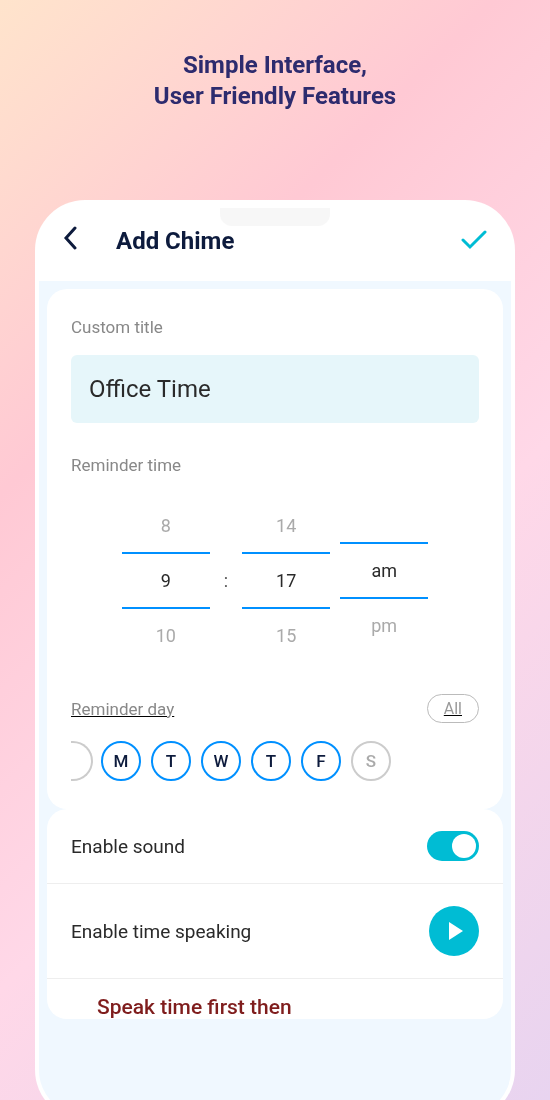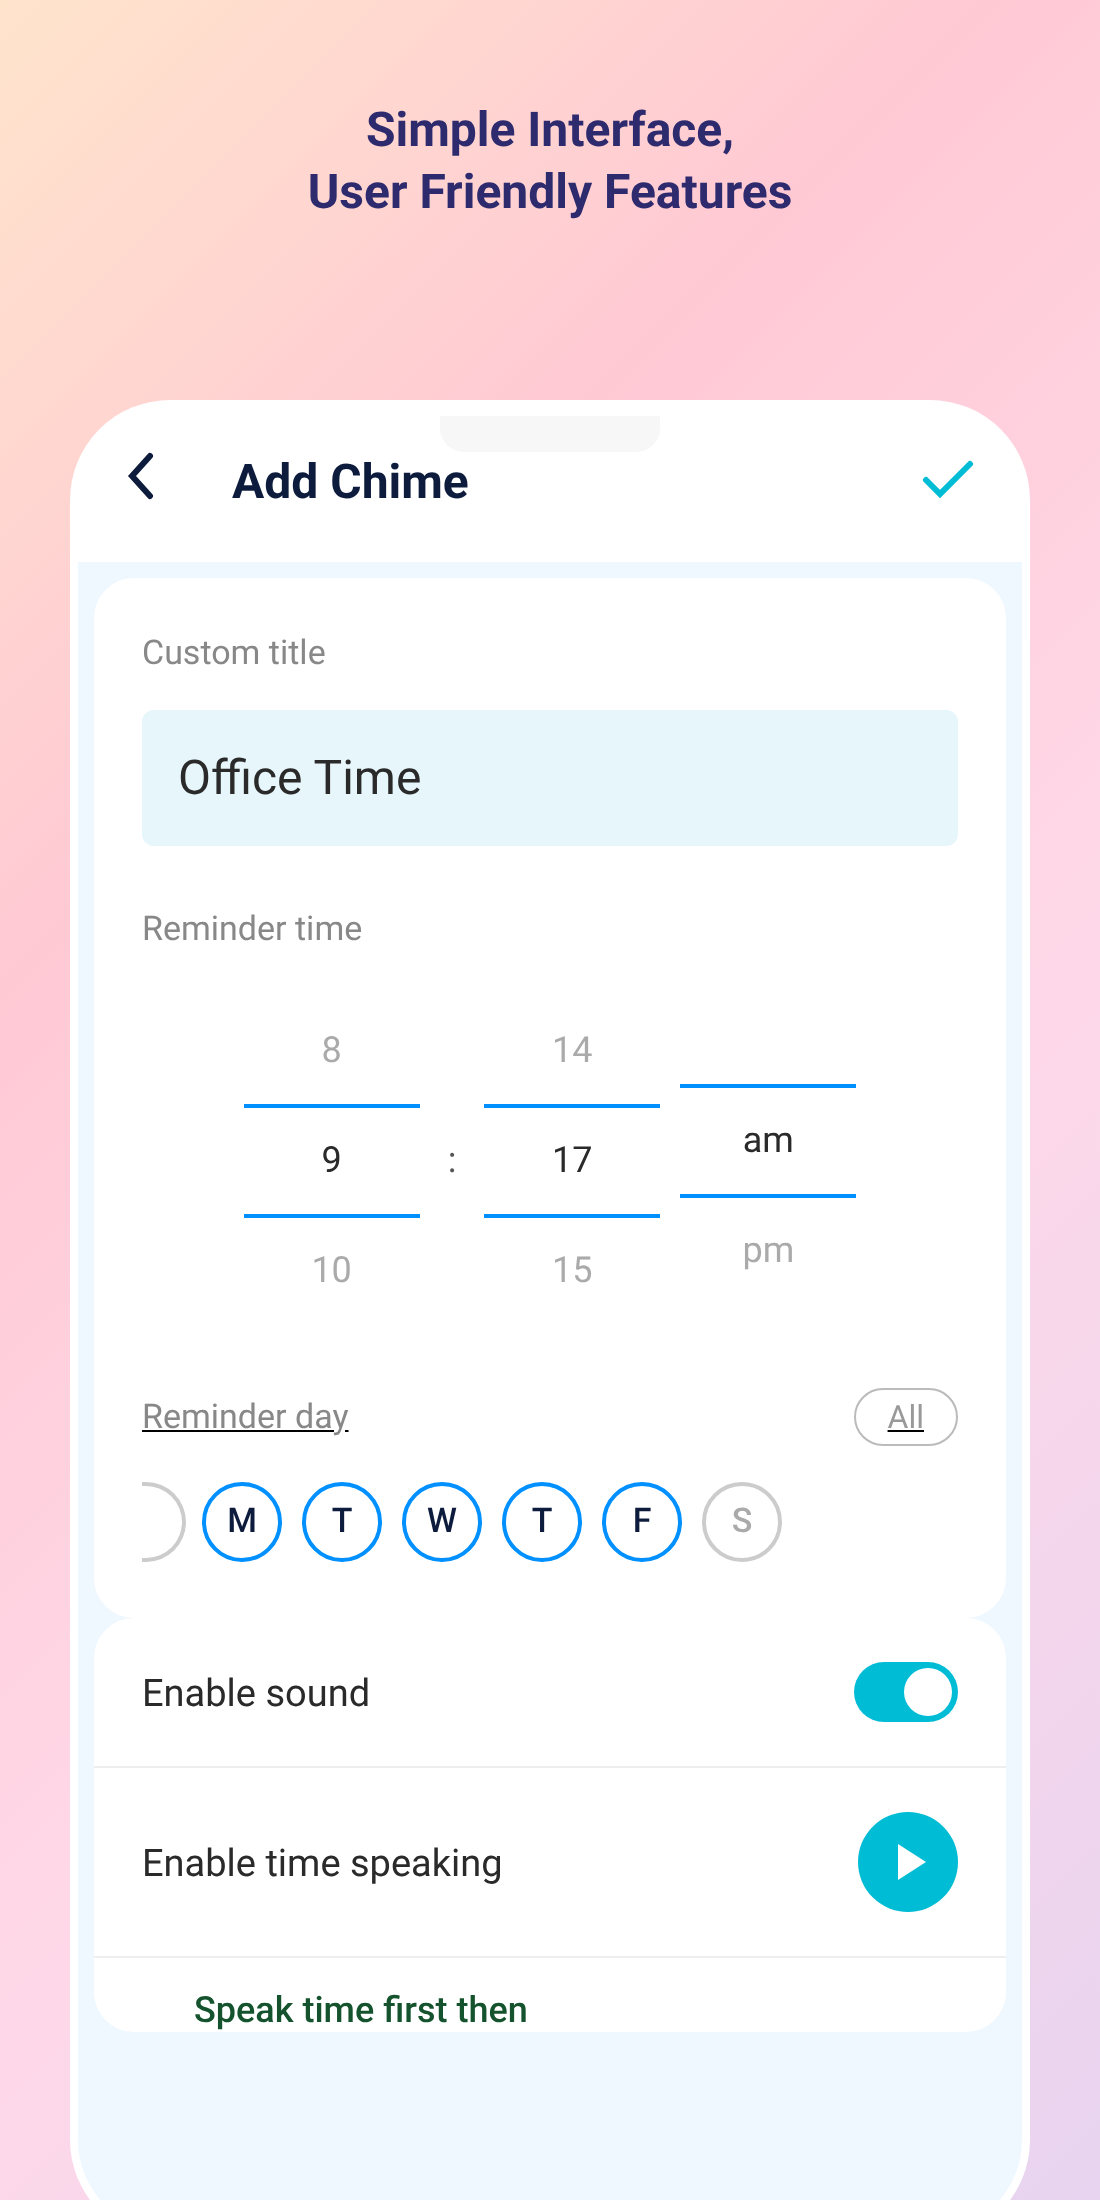--- a/index.html
+++ b/index.html
@@ -234,22 +234,22 @@
     .play-triangle {
       width: 0;
       height: 0;
       border-left: 14px solid #fff;
       border-top: 9px solid transparent;
       border-bottom: 9px solid transparent;
       margin-left: 4px;
     }
     .cutoff-text {
       padding: 16px 24px 0 50px;
-      font-size: 18px;
-      color: #14532d;
+      font-size: 21px;
+      color: #7f1d1d;
       font-weight: 500;
     }
     .card2 {
       background: #fff;
       border-radius: 20px;
       padding: 0;
     }
   </style>
 </head>
 <body>

